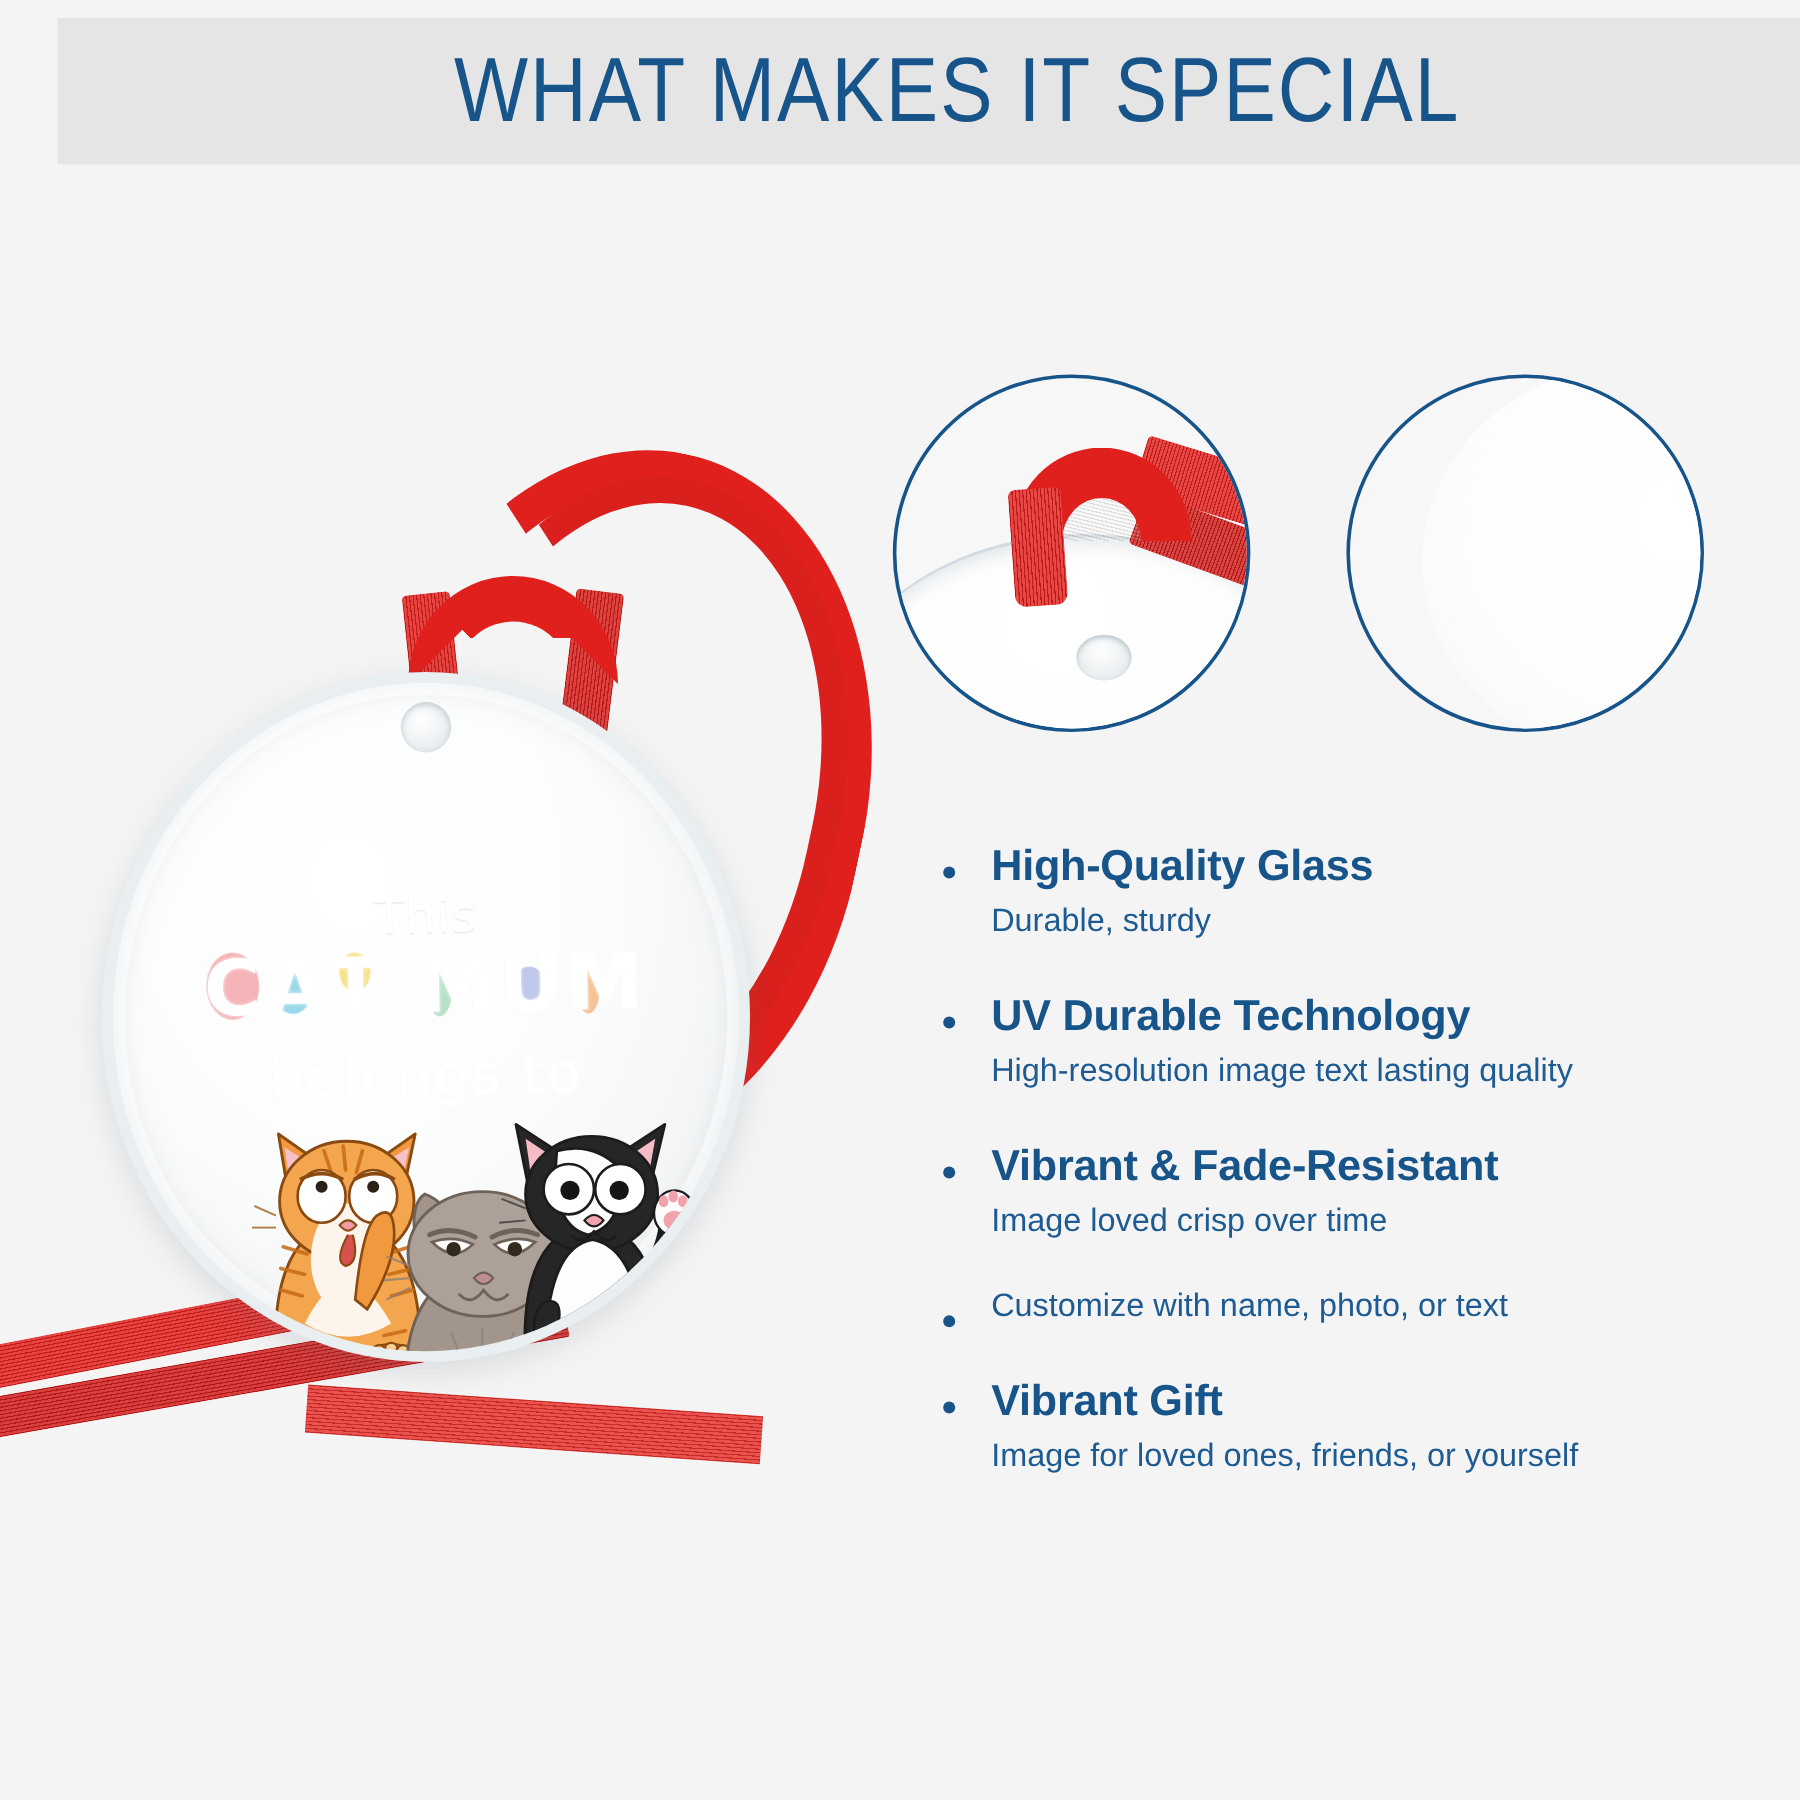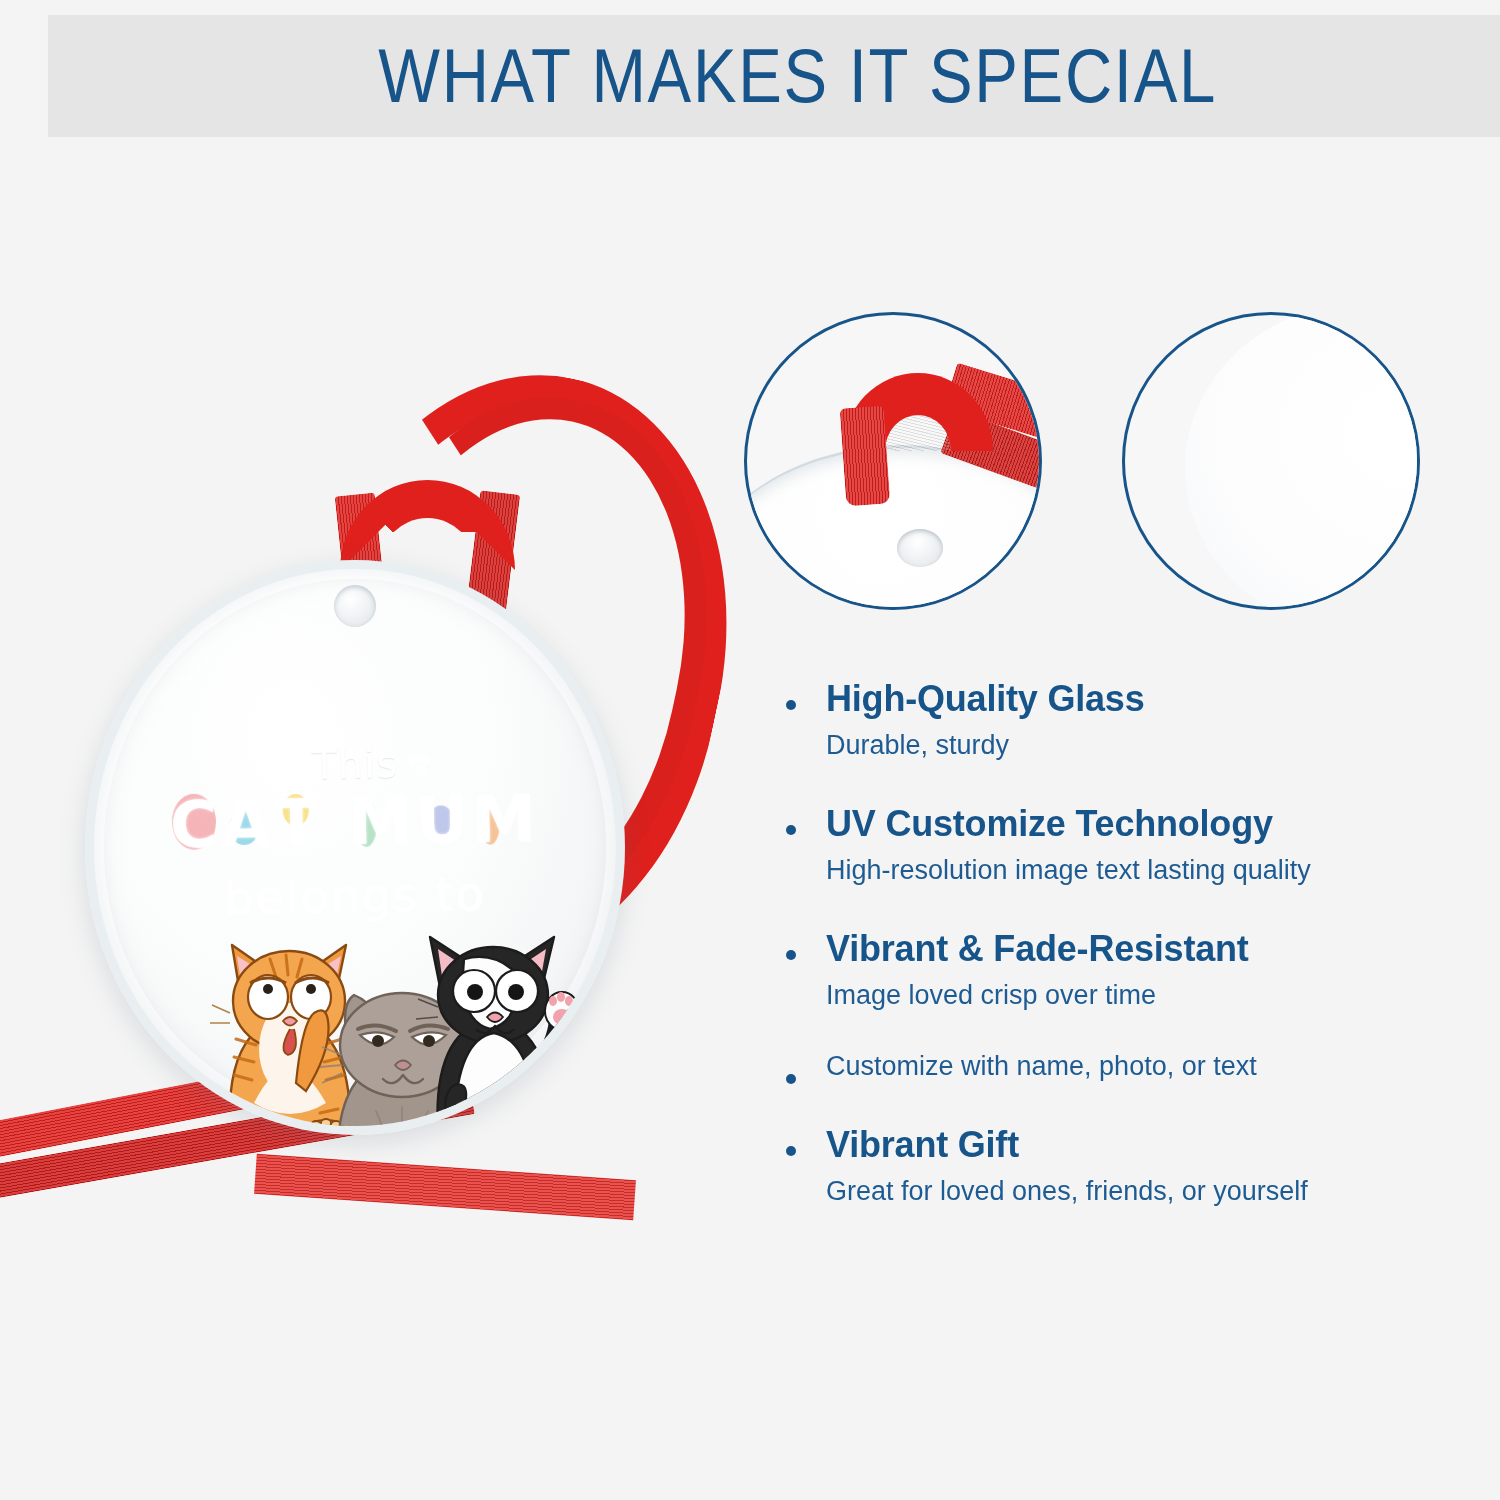--- a/index.html
+++ b/index.html
@@ -326,21 +326,21 @@
       rgba(255,255,255,.1) 100deg,
       rgba(184,203,214,.5) 112deg,
       rgba(255,255,255,0) 126deg,
       rgba(255,255,255,0) 360deg);
     -webkit-mask:radial-gradient(circle at 50% 50%, transparent 0 86%, #000 88%, #000 100%);
             mask:radial-gradient(circle at 50% 50%, transparent 0 86%, #000 88%, #000 100%);
   }
 
   
   #feature-list{
-    position:absolute;left:780px;top:676px;width:660px;
+    position:absolute;left:780px;top:698px;width:660px;
   }
   .feature-item{position:relative;margin-bottom:38px;}
   .feature-bullet{
     position:absolute;left:6px;top:24px;
     width:10px;height:10px;border-radius:50%;background:#17548a;
   }
   .feature-title{
     margin-left:46px;
     font-family:"Liberation Sans",sans-serif;
     font-weight:700;
@@ -580,34 +580,34 @@
 <div id="feature-list">
 
   <div class="feature-item">
     <span class="feature-bullet"></span>
     <div class="feature-title">High-Quality Glass</div>
     <div class="feature-desc">Durable, sturdy</div>
   </div>
 
   <div class="feature-item">
     <span class="feature-bullet"></span>
-    <div class="feature-title">UV Customize Technology</div>
+    <div class="feature-title">UV Durable Technology</div>
     <div class="feature-desc">High-resolution image text lasting quality</div>
   </div>
 
   <div class="feature-item">
     <span class="feature-bullet"></span>
     <div class="feature-title">Vibrant &amp; Fade-Resistant</div>
     <div class="feature-desc">Image loved crisp over time</div>
   </div>
 
   <div class="feature-item">
     <span class="feature-bullet"></span>
     <div class="feature-desc">Customize with name, photo, or text</div>
   </div>
 
   <div class="feature-item">
     <span class="feature-bullet"></span>
     <div class="feature-title">Vibrant Gift</div>
-    <div class="feature-desc">Great for loved ones, friends, or yourself</div>
+    <div class="feature-desc">Image for loved ones, friends, or yourself</div>
   </div>
 
 </div>
 
 </body></html>

